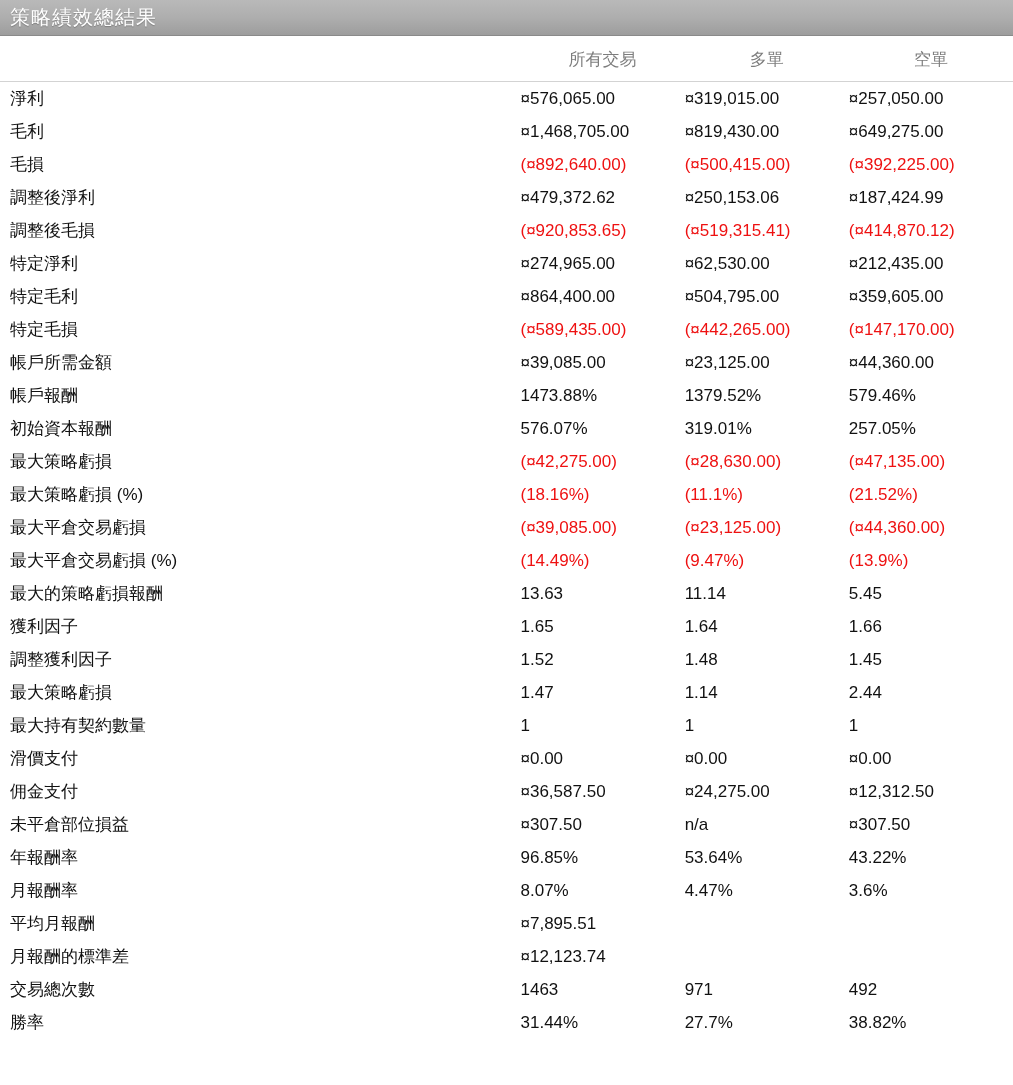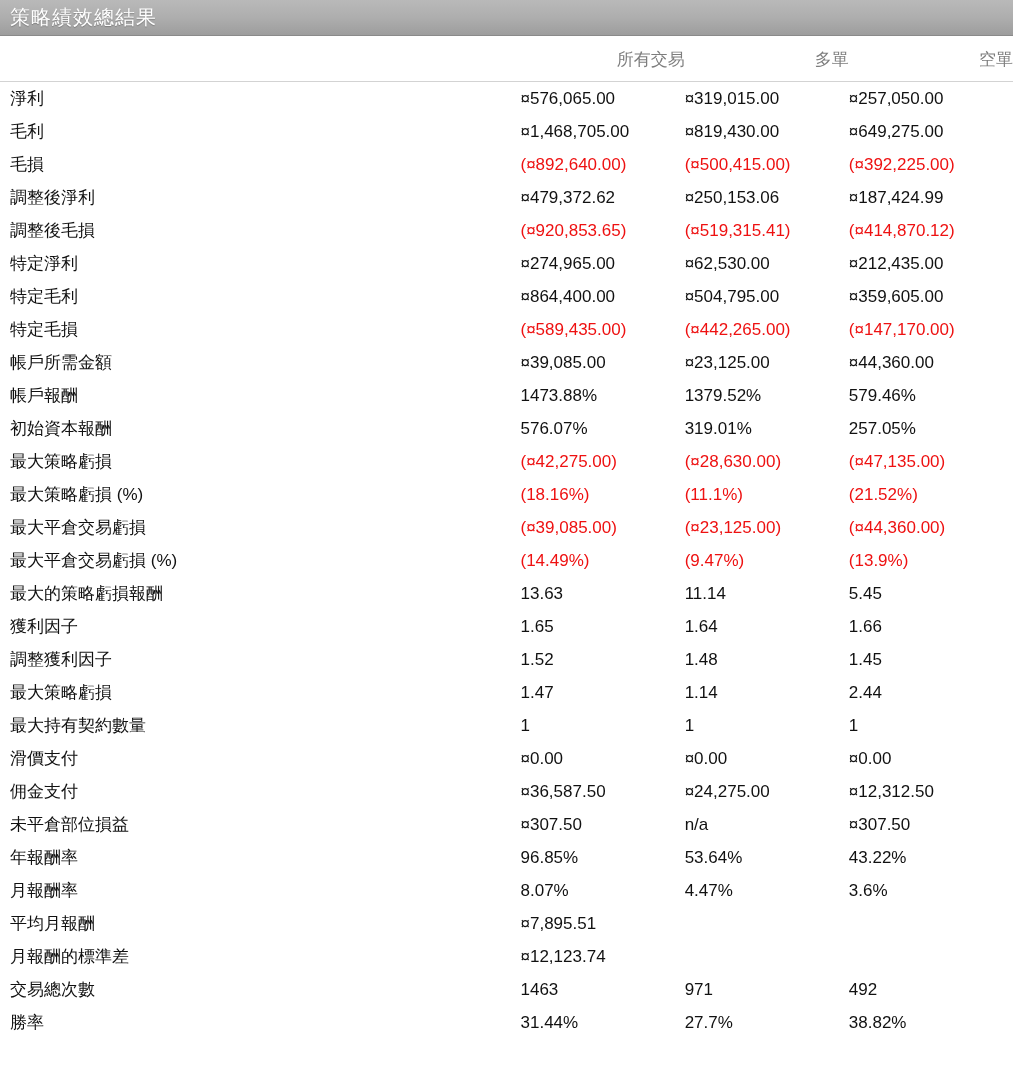--- a/index.html
+++ b/index.html
@@ -36,21 +36,21 @@
     border-collapse: collapse;
     width: 1013px;
     table-layout: fixed;
   }
   table.perf col.c-label { width: 520px; }
   table.perf col.c-val { width: 164px; }
   thead th {
     font-size: 17px;
     font-weight: normal;
     color: #7d7d7d;
-    text-align: right;
+    text-align: center;
     padding: 12px 0 10px 0;
     border-bottom: 1px solid #d3d3d3;
     vertical-align: bottom;
   }
   thead th.label-head {
     padding-left: 10px;
   }
   tbody td {
     font-size: 17px;
     padding: 5px 0 5px 0;

